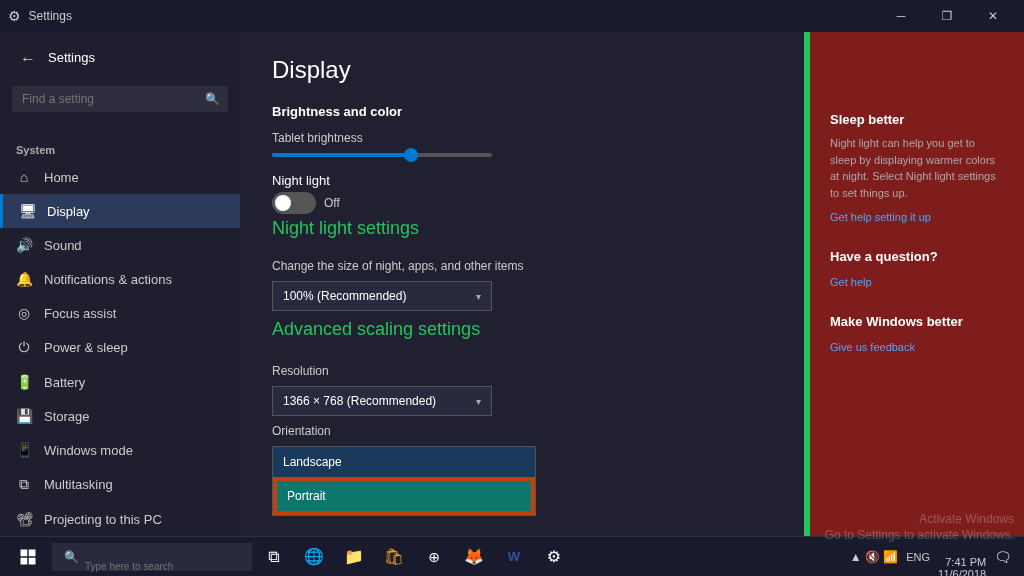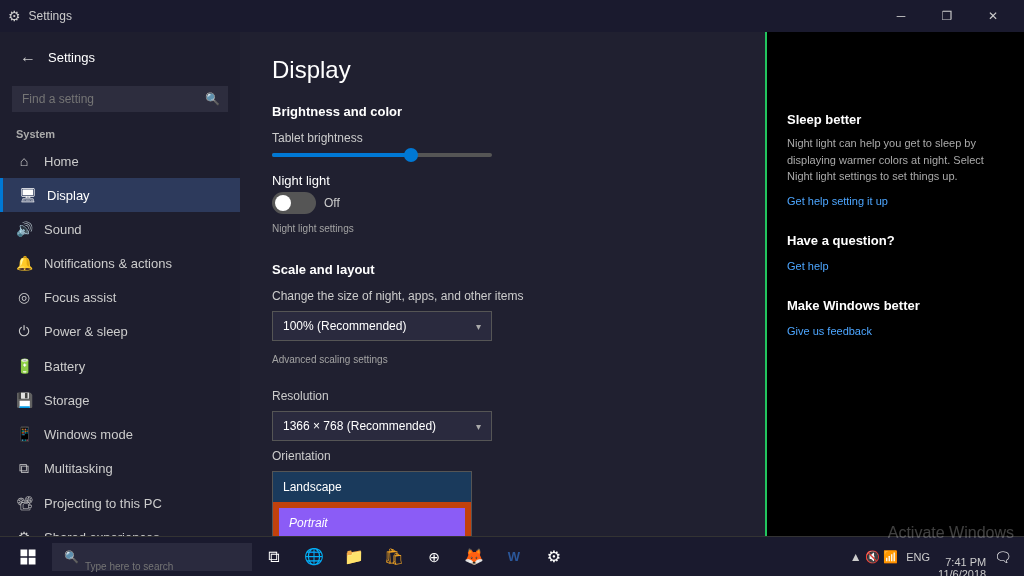--- a/index.html
+++ b/index.html
@@ -105,20 +105,21 @@
       transform: translateY(-50%);
       color: #aaa;
       font-size: 12px;
     }
     .sidebar-section-label {
       font-size: 11px;
       color: #aaaaaa;
       padding: 8px 16px 4px;
       font-weight: 600;
       text-transform: none;
+      margin-top: 16px;
     }
     .sidebar-item {
       display: flex;
       align-items: center;
       gap: 12px;
       padding: 9px 16px;
       cursor: pointer;
       font-size: 13px;
       color: #cccccc;
     }
@@ -211,22 +212,22 @@
       border-radius: 50%;
       position: absolute;
       top: 3px;
       left: 3px;
     }
     .toggle-text {
       font-size: 12px;
       color: #cccccc;
     }
     .link-text {
-      font-size: 10px;
-      color: #a3a3a3;
+      font-size: 18px;
+      color: #22c55e;
       cursor: pointer;
       margin-bottom: 20px;
       display: inline-block;
     }
     .dropdown {
       width: 220px;
       background: #2a2a3e;
       border: 1px solid #555;
       padding: 7px 10px;
       font-size: 12px;
@@ -234,57 +235,56 @@
       display: flex;
       align-items: center;
       justify-content: space-between;
       cursor: pointer;
       margin-bottom: 8px;
     }
     .dropdown-arrow { color: #aaa; font-size: 10px; }
 
     
     .dropdown-menu {
-      width: 200px;
+      width: 264px;
       background: #2a2a3e;
       border: 1px solid #555;
       margin-bottom: 16px;
     }
     .dropdown-option {
       padding: 8px 10px;
       font-size: 12px;
       color: #ffffff;
       cursor: pointer;
     }
     .dropdown-option.selected { background: #1a3a5c; }
     .dropdown-option.highlighted {
-      background: #8b5cf6;
-      border: 6px solid #c2410c;
-      font-style: italic;
+      background: #0f766e;
+      border: 4px solid #c2410c;
     }
 
     
     .right-panel {
-      width: 259px;
-      background: #000000;
+      width: 220px;
+      background: #7f1d1d;
       padding: 80px 20px 20px;
       flex-shrink: 0;
-      border-left: 2px solid #22c55e;
+      border-left: 6px solid #22c55e;
     }
     .tip-section { margin-bottom: 24px; }
     .tip-title { font-size: 13px; font-weight: 600; color: #ffffff; margin-bottom: 8px; }
     .tip-text { font-size: 11px; color: #aaaaaa; line-height: 1.5; margin-bottom: 6px; }
     .tip-link { font-size: 11px; color: #4da6ff; cursor: pointer; }
 
     .activate-banner {
       position: absolute;
       bottom: 32px;
       right: 10px;
       color: rgba(255,255,255,0.25);
-      font-size: 16px;
+      font-size: 12px;
       text-align: right;
     }
     .activate-banner p { margin-bottom: 2px; }
 
     
     .taskbar {
       height: 40px;
       background: #1a1a2e;
       display: flex;
       align-items: center;
@@ -443,21 +443,20 @@
       <span class="night-light-label">Night light</span>
     </div>
     <div style="display:flex; align-items:center; gap:8px; margin-bottom:4px;">
       <div class="toggle off">
         <div class="toggle-thumb"></div>
       </div>
       <span class="toggle-text">Off</span>
     </div>
     <a class="link-text">Night light settings</a>
 
-    <div class="section-title" style="margin-top:8px;">Scale and layout</div>
     <div class="label">Change the size of night, apps, and other items</div>
 
     <div class="dropdown">
       <span>100% (Recommended)</span>
       <span class="dropdown-arrow">▾</span>
     </div>
     <a class="link-text">Advanced scaling settings</a>
 
     <div class="label" style="margin-top:4px;">Resolution</div>
     <div class="dropdown">
@@ -485,20 +484,21 @@
     </div>
     <div class="tip-section">
       <div class="tip-title">Make Windows better</div>
       <a class="tip-link">Give us feedback</a>
     </div>
   </div>
 </div>
 
 <div class="activate-banner">
   <p>Activate Windows</p>
+  <p>Go to Settings to activate Windows.</p>
 </div>
 
 <div class="taskbar">
   <div class="taskbar-start">
     <svg viewBox="0 0 24 24">
       <rect x="2" y="2" width="9" height="9" fill="white"></rect>
       <rect x="13" y="2" width="9" height="9" fill="white"></rect>
       <rect x="2" y="13" width="9" height="9" fill="white"></rect>
       <rect x="13" y="13" width="9" height="9" fill="white"></rect>
     </svg>

